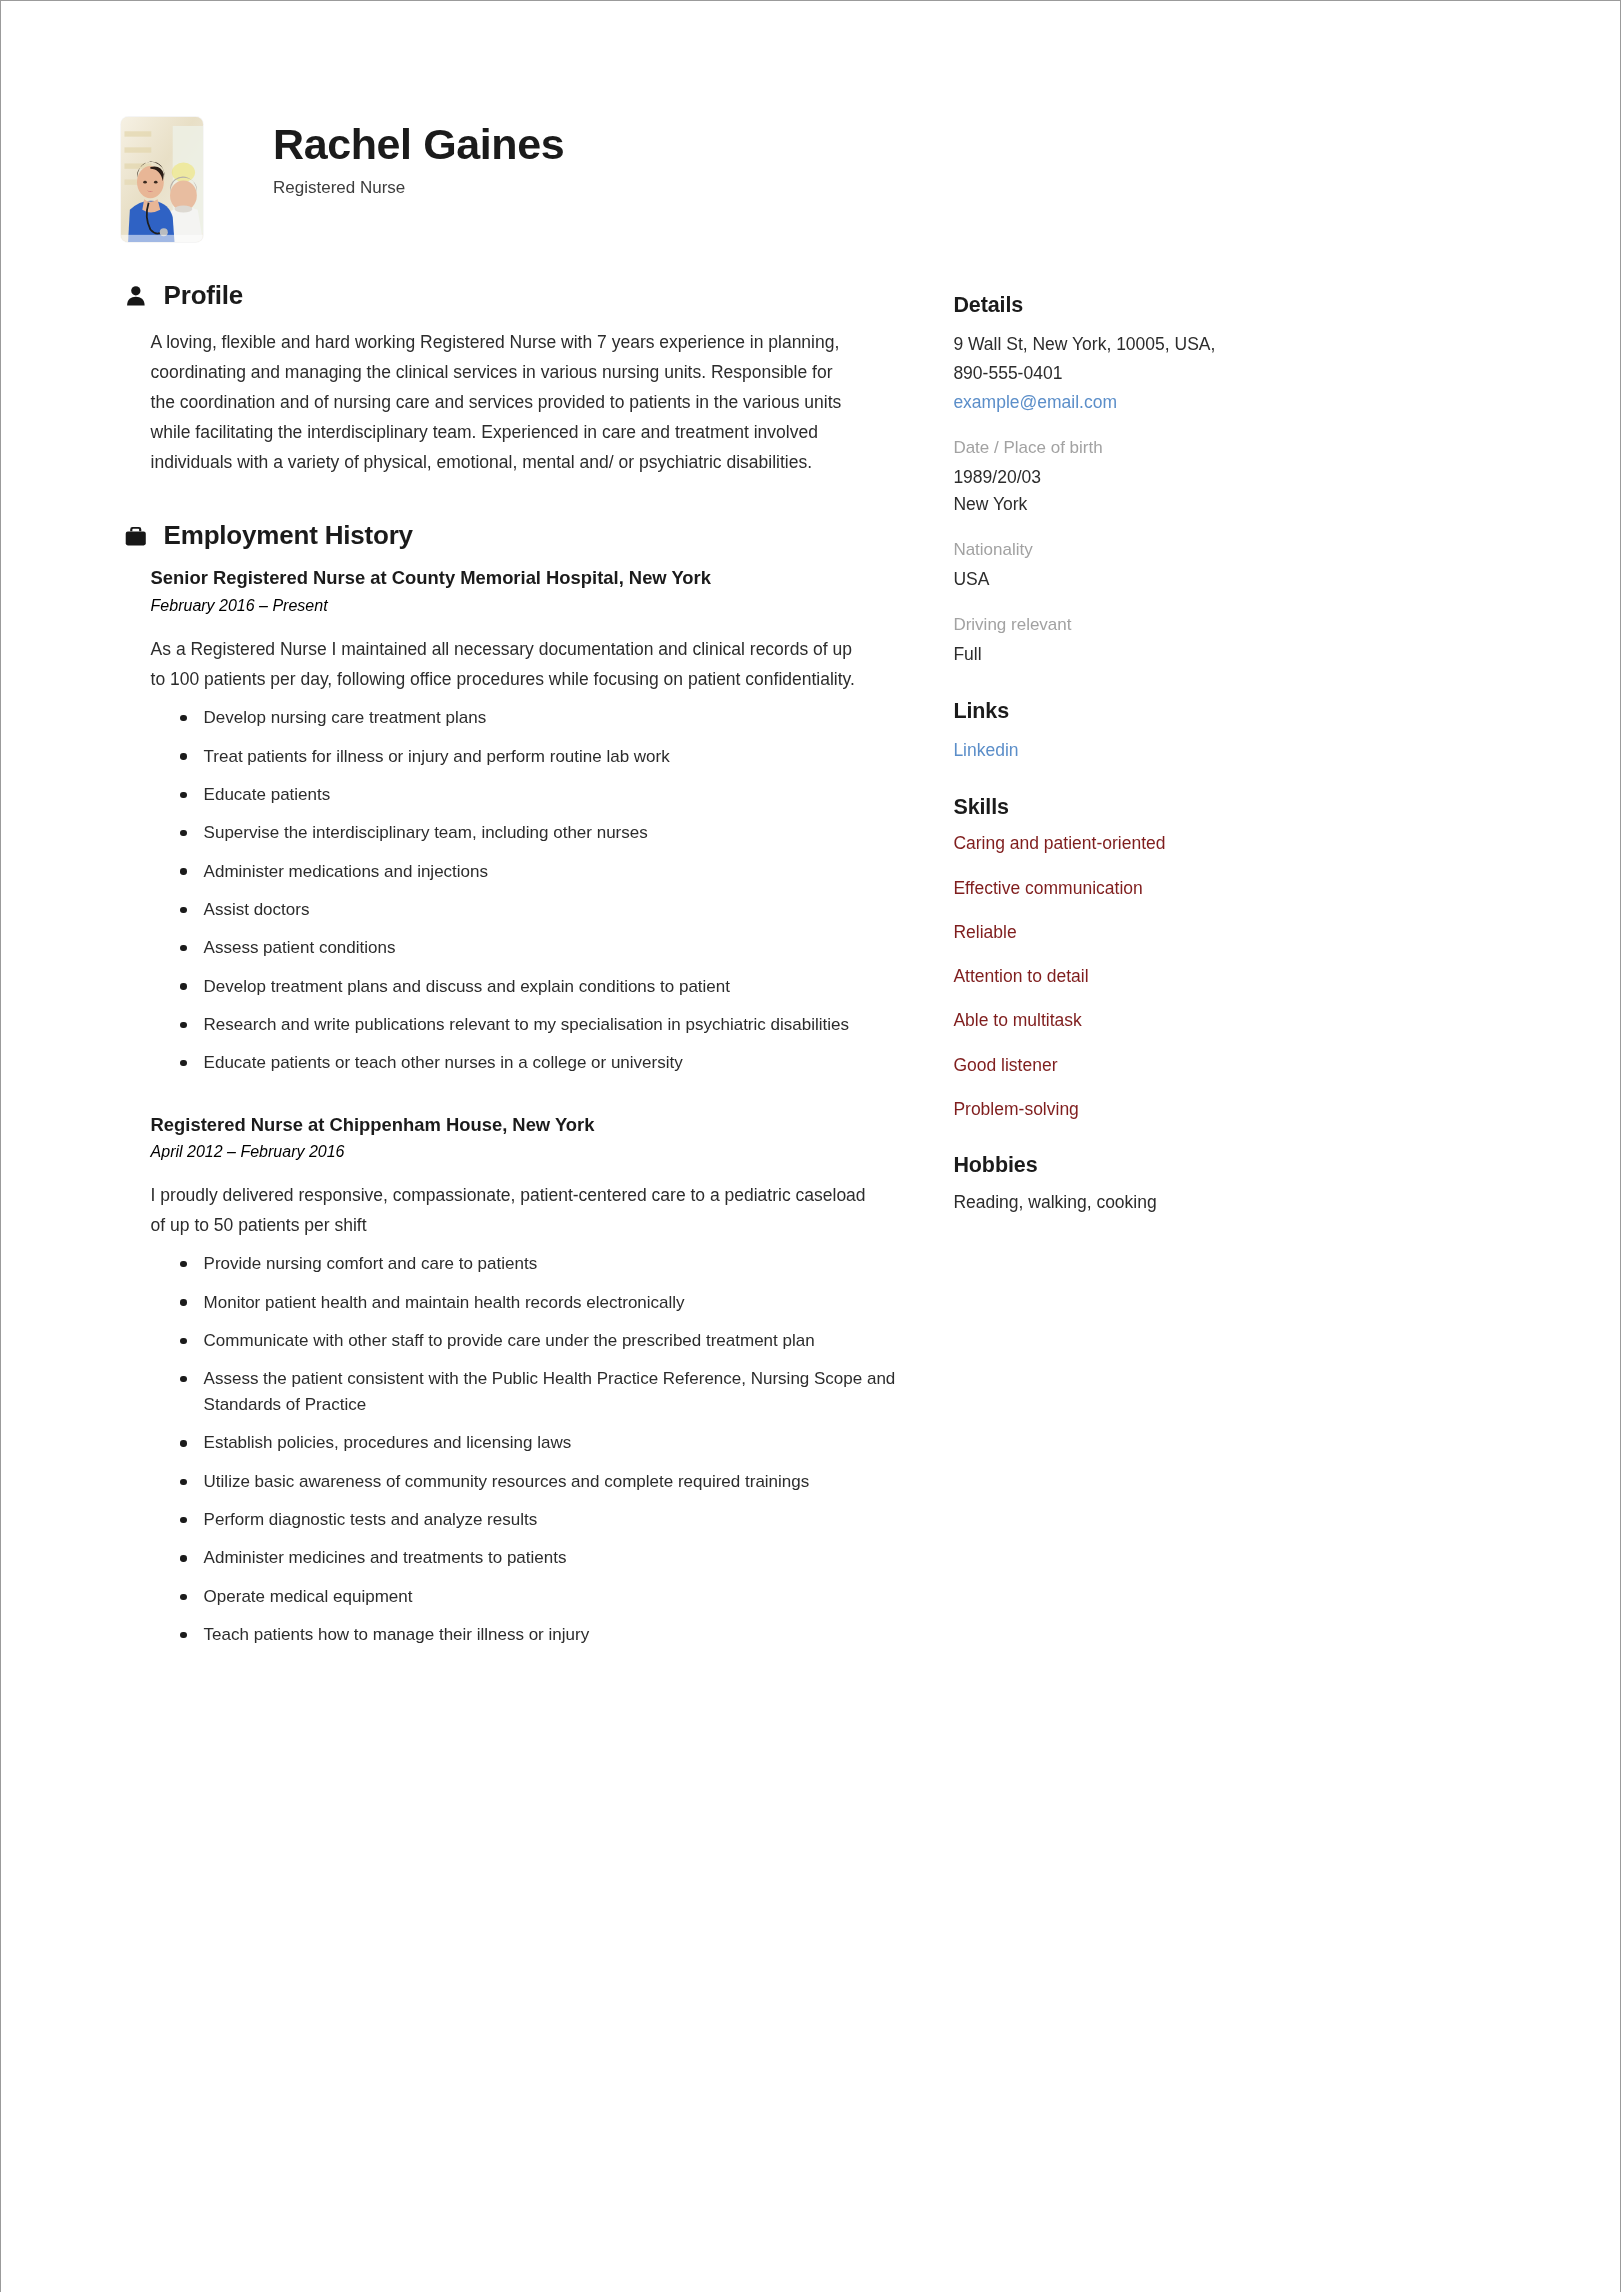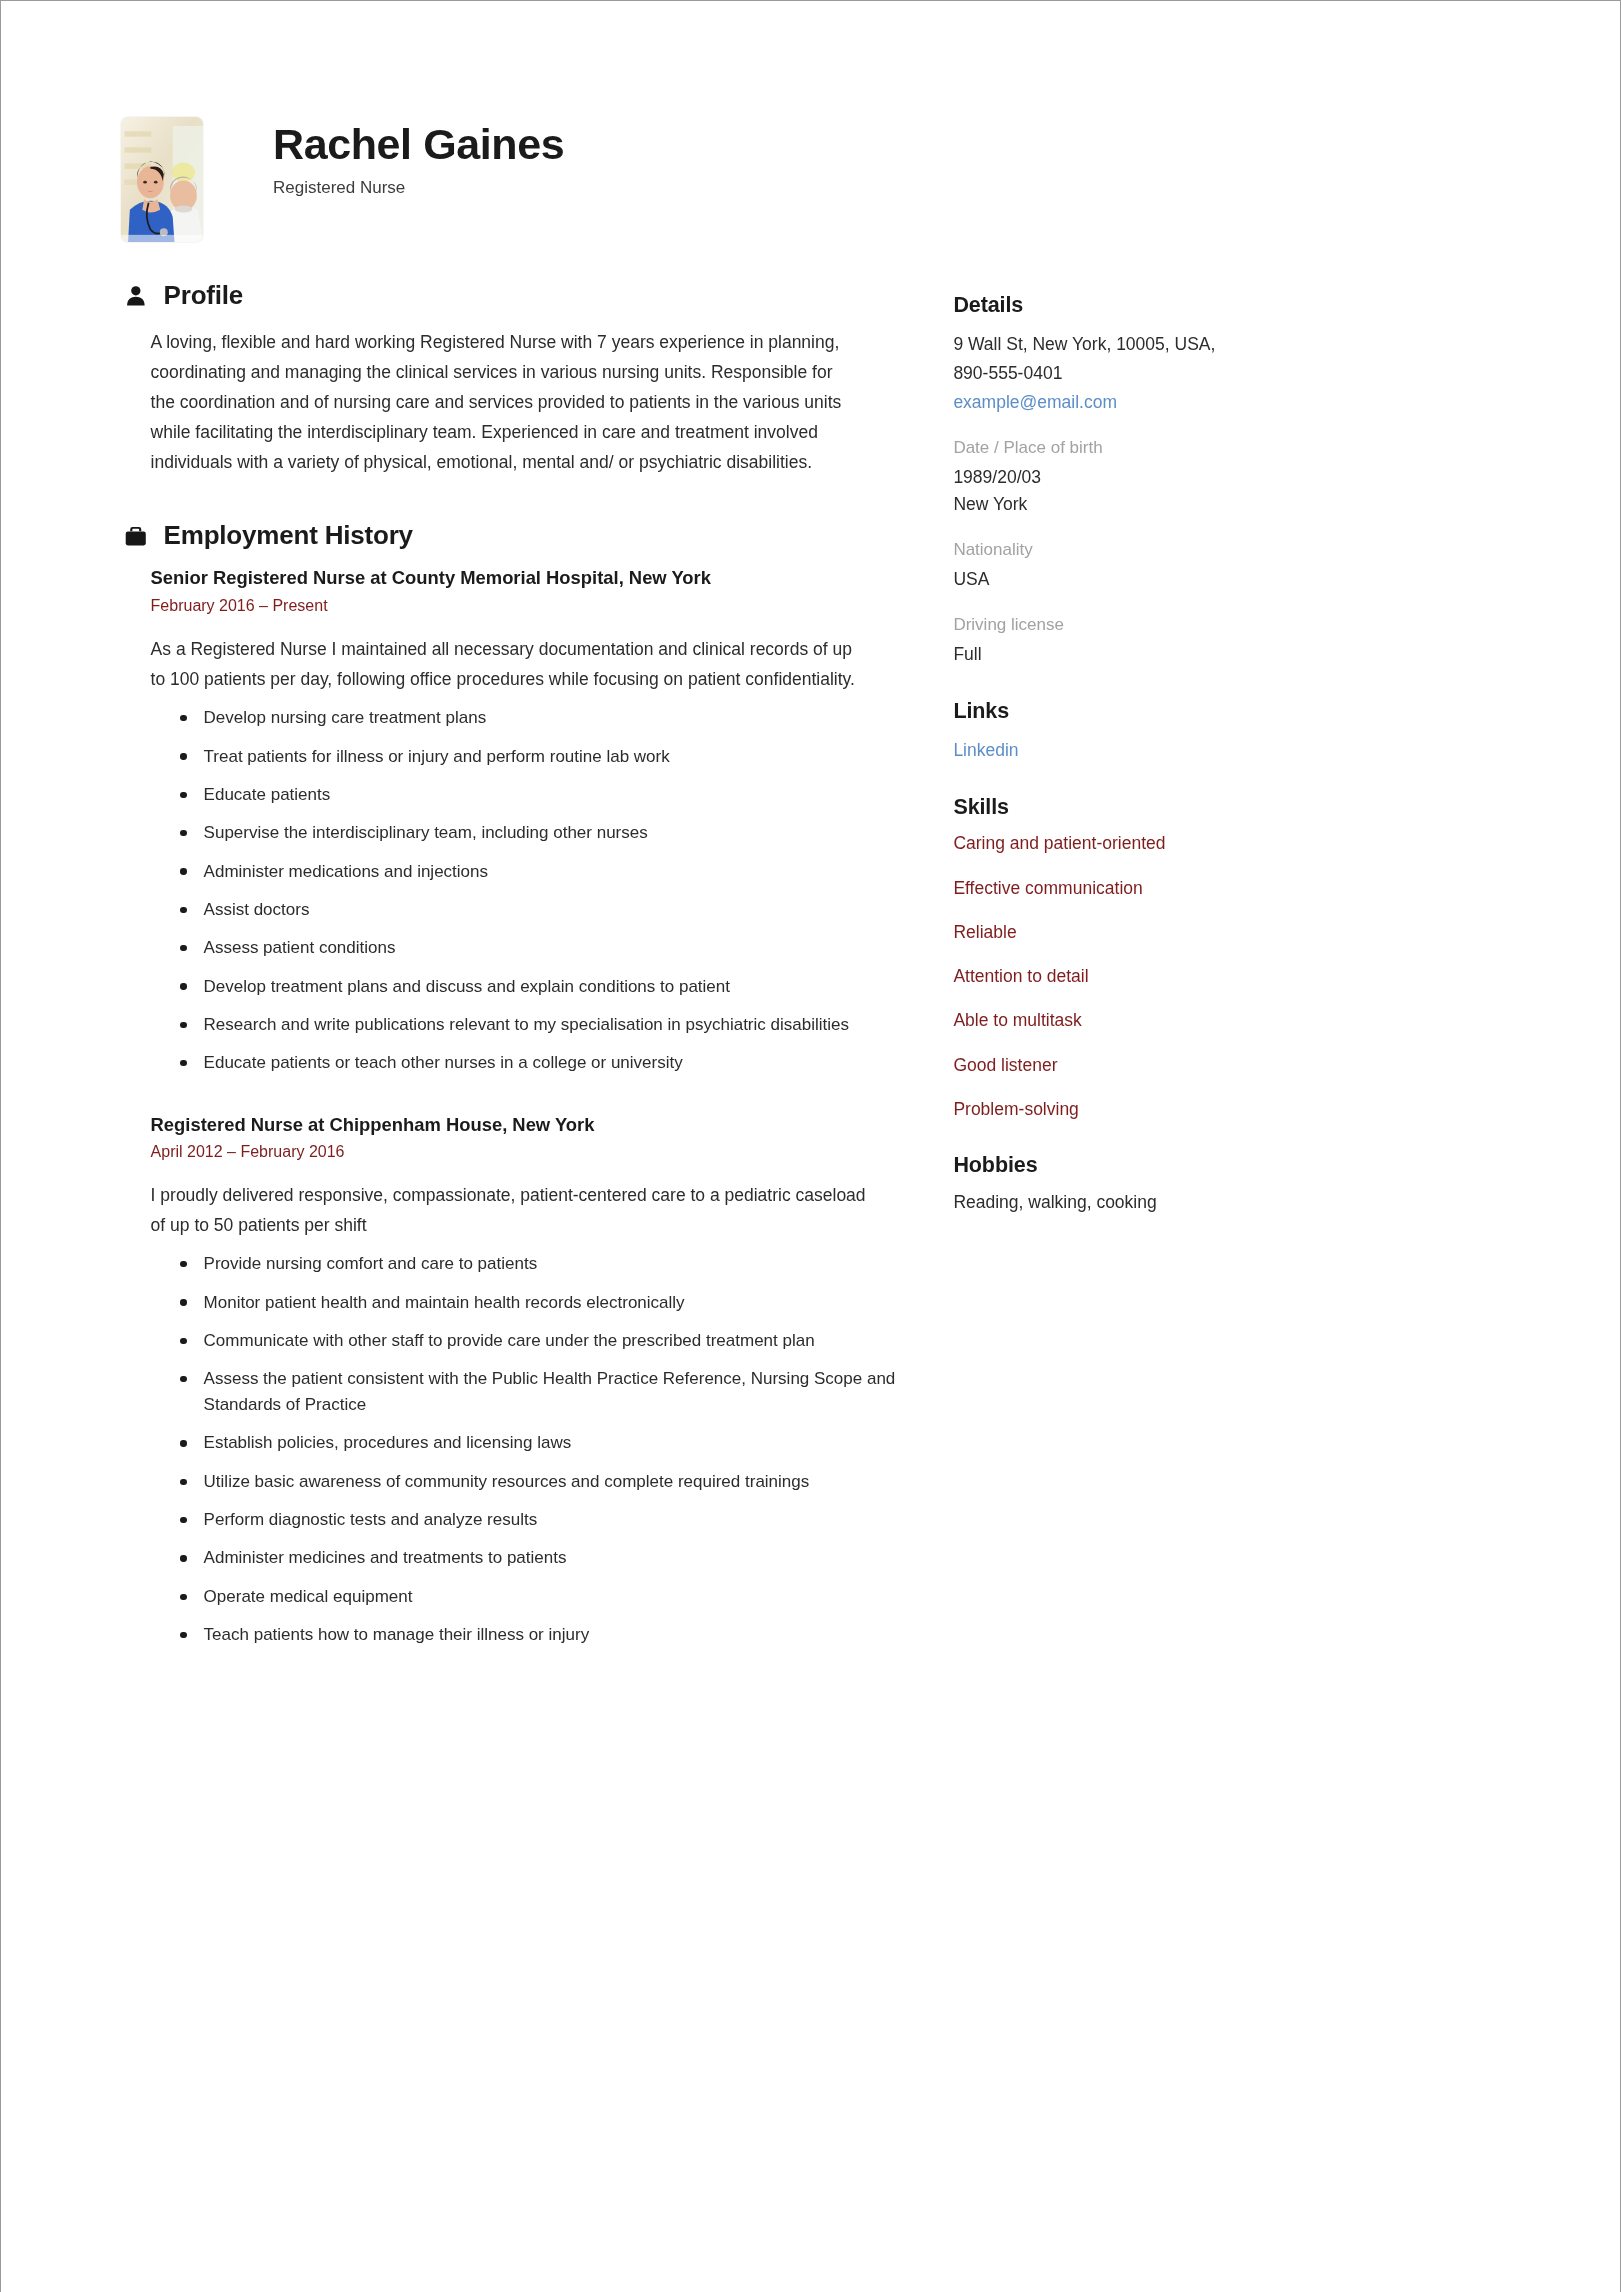--- a/index.html
+++ b/index.html
@@ -122,22 +122,23 @@
 
   .job { margin-left: 29.6px; }
   .job-heading {
     font-size: 18.4px;
     font-weight: 700;
     color: #1b1b1b;
     margin: 0 0 7.2px 0;
   }
   .job-dates {
     font-size: 16px;
-    color: #7f1d1d;
+    color: #000000;
     margin-bottom: 19.7px;
+    font-style: italic;
   }
   .job-desc {
     font-size: 17.5px;
     line-height: 1.72;
     color: #2c2c2c;
     margin: 0 0 10.7px 0;
     max-width: 716px;
   }
   ul.bullets {
     margin: 5.4px 0 0 0;
@@ -339,21 +340,21 @@
         <div class="side-block">
           <div class="side-title">Details</div>
           <div class="side-line">9 Wall St, New York, 10005, USA,</div>
           <div class="side-line">890-555-0401</div>
           <a class="link" href="#">example@email.com</a>
           <div class="side-label">Date / Place of birth</div>
           <div class="side-value">1989/20/03</div>
           <div class="side-value">New York</div>
           <div class="side-label">Nationality</div>
           <div class="side-value">USA</div>
-          <div class="side-label">Driving license</div>
+          <div class="side-label">Driving relevant</div>
           <div class="side-value">Full</div>
         </div>
 
         <div class="side-block">
           <div class="side-title">Links</div>
           <a class="link" href="#">Linkedin</a>
         </div>
 
         <div class="side-block">
           <div class="side-title">Skills</div>

